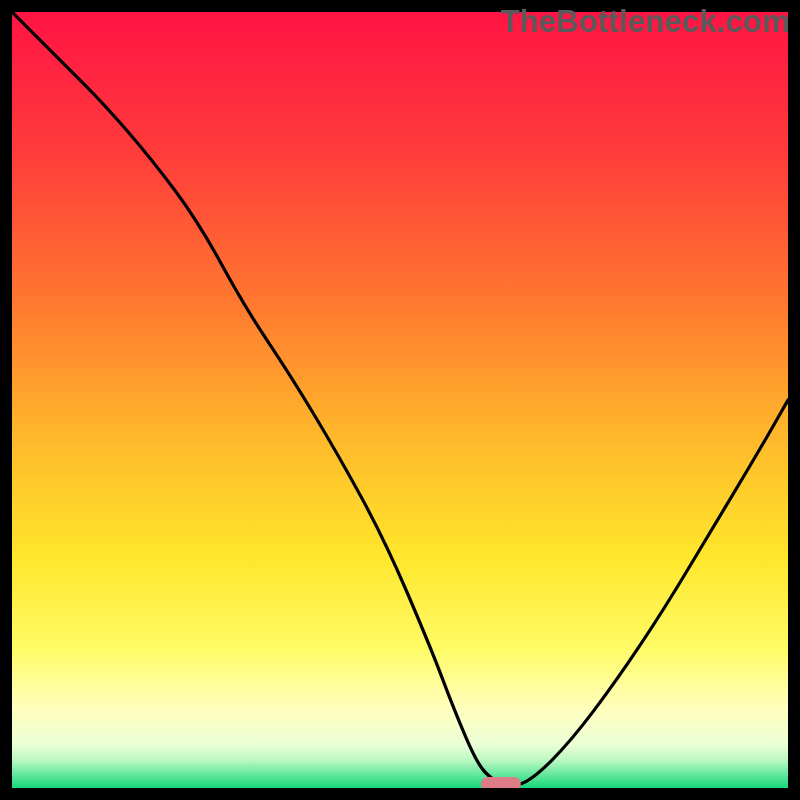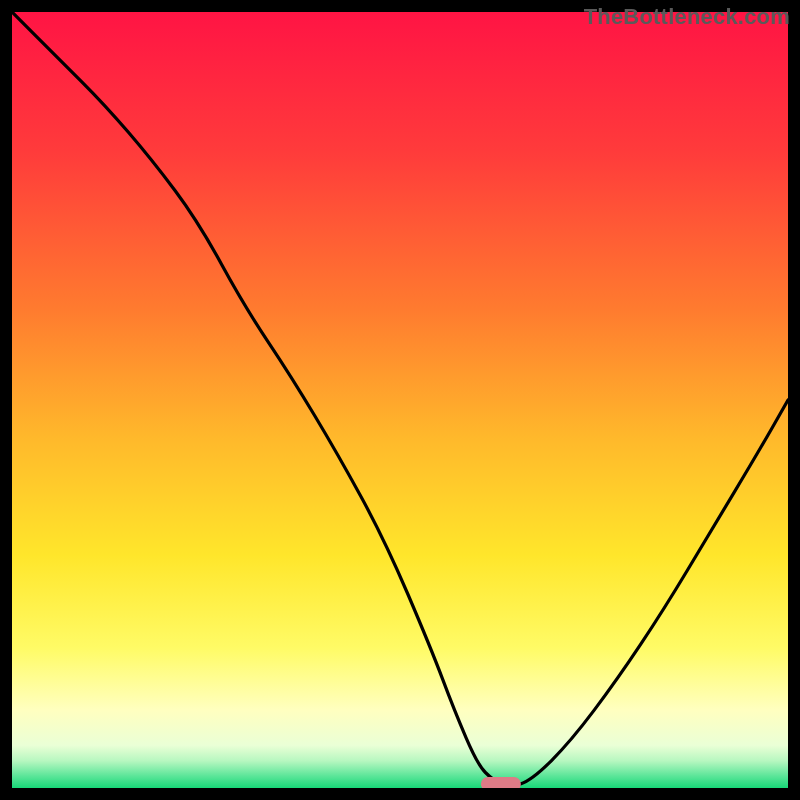--- a/index.html
+++ b/index.html
@@ -15,21 +15,21 @@
     position: relative;
     width: 800px;
     height: 800px;
     background: #000;
   }
   .watermark {
     position: absolute;
     top: 4px;
     right: 10px;
     color: #5a5a5a;
-    font-size: 22px;
+    font-size: 31px;
     font-weight: 600;
     letter-spacing: 0.2px;
     z-index: 10;
   }
   svg {
     position: absolute;
     left: 12px;
     top: 12px;
   }
 </style>

